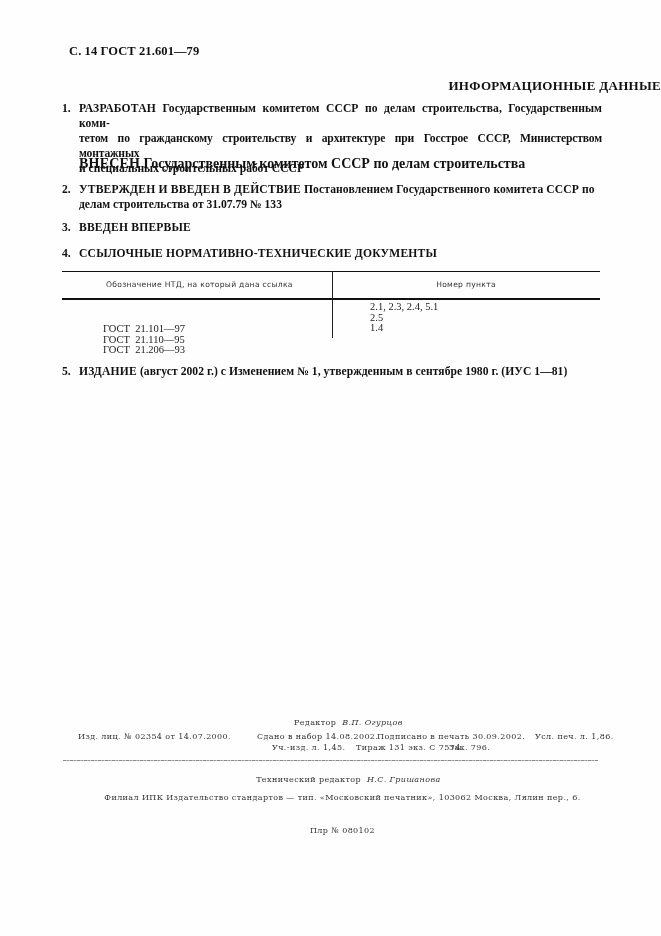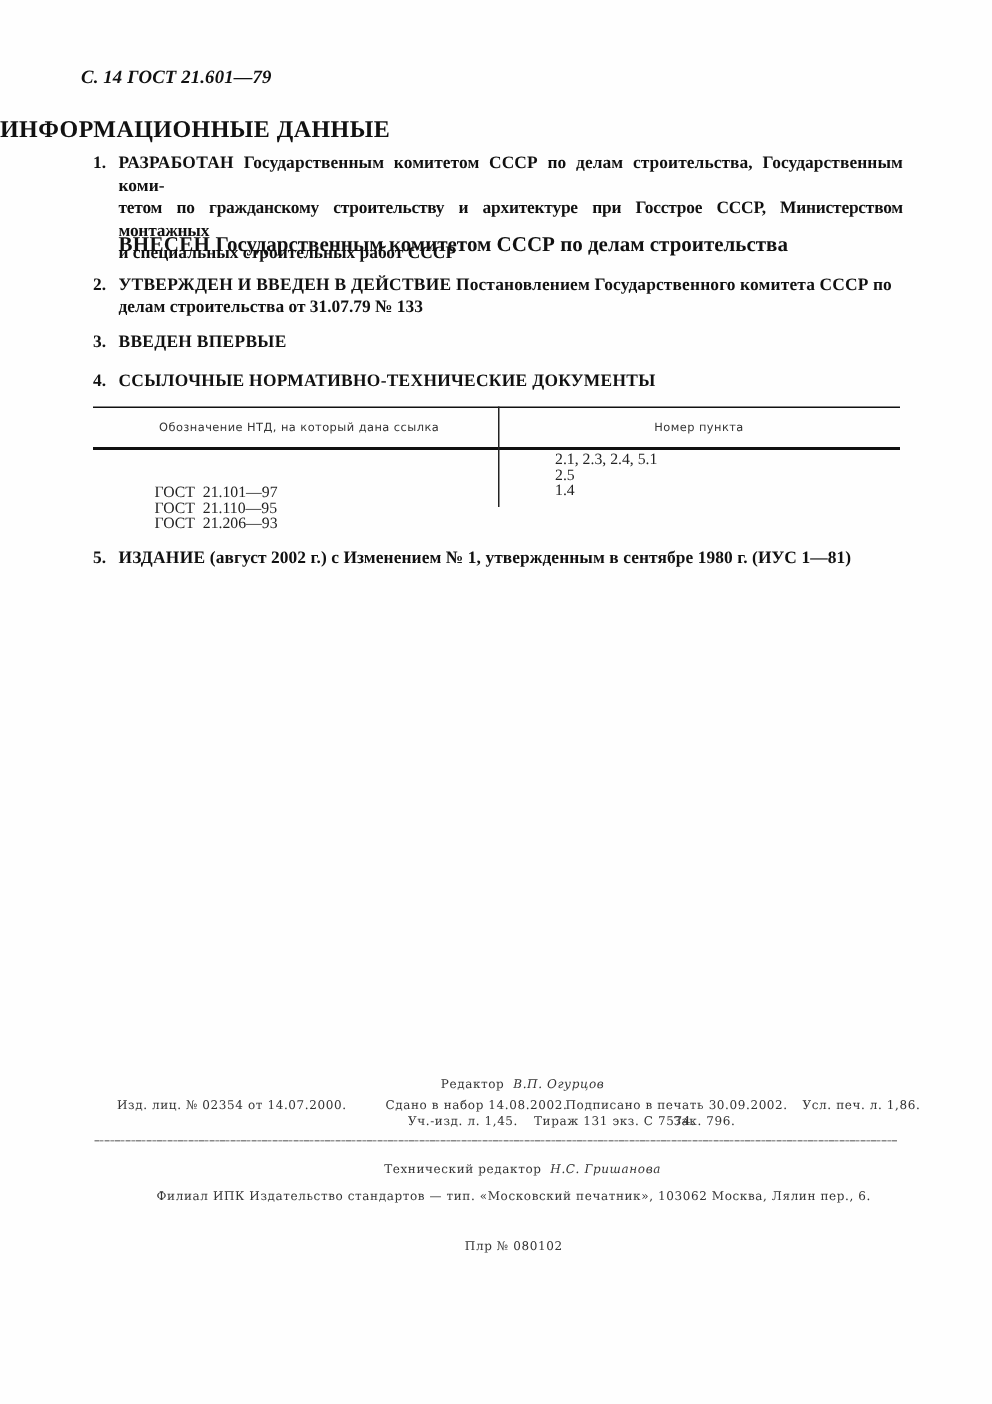--- a/index.html
+++ b/index.html
@@ -11,30 +11,29 @@
       width: 661px;
       height: 936px;
       position: relative;
       overflow: hidden;
       font-family: "Liberation Serif", "DejaVu Serif", serif;
       color: #111;
     }
     .abs { position: absolute; }
 
     .page-header {
-      left: 54px; top: 44px;
+      left: 69px; top: 44px;
       font-size: 12.5px;
       font-weight: bold;
       letter-spacing: 0.1px;
-      font-style: italic;
     }
     .section-title {
       left: 0; width: 661px; top: 78px;
-      text-align: left;
-      font-size: 16px;
+      text-align: right;
+      font-size: 13px;
       font-weight: bold;
       letter-spacing: 0.3px;
     }
     .item {
       left: 62px;
       width: 540px;
       font-size: 11.6px;
       font-weight: bold;
       line-height: 15px;
       text-align: justify;

